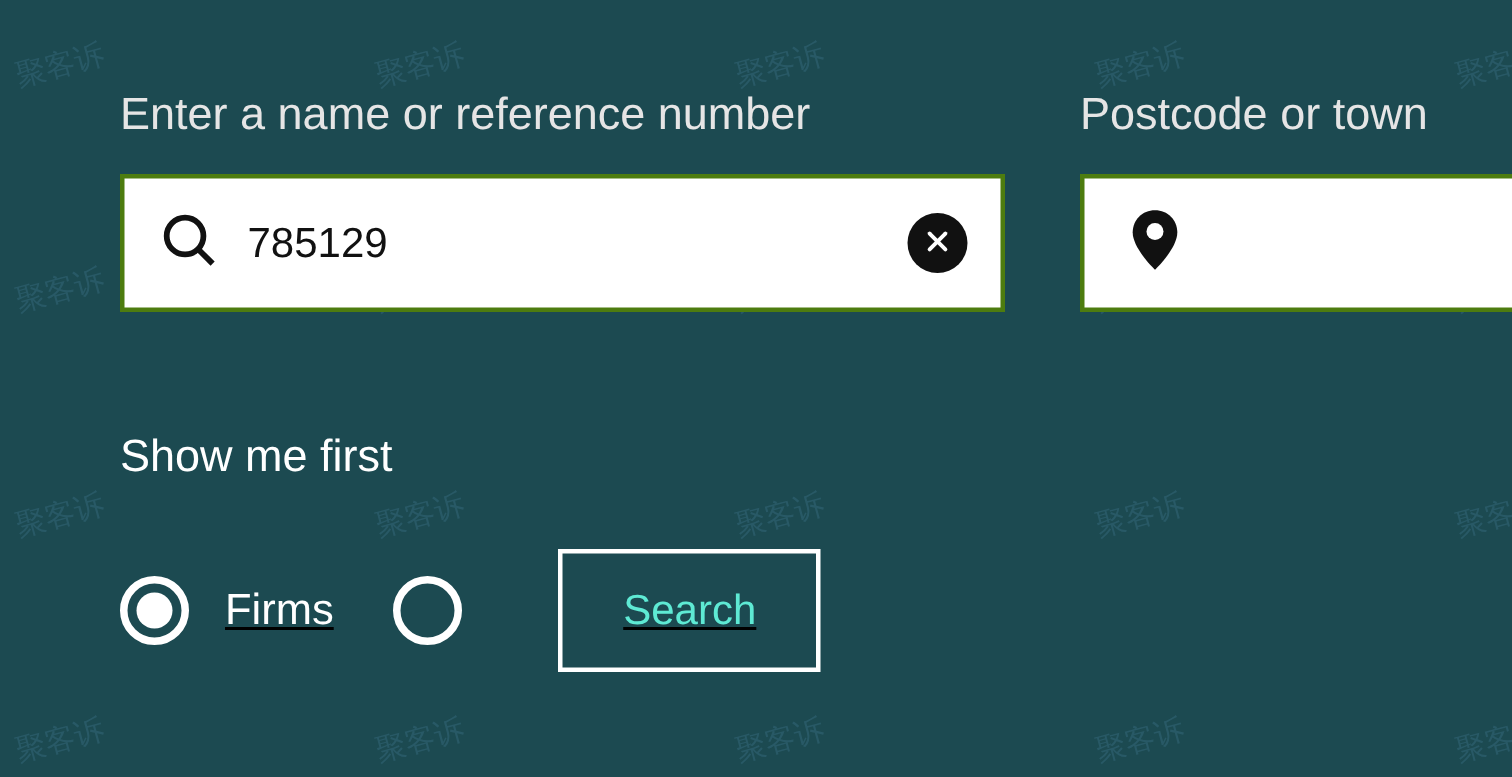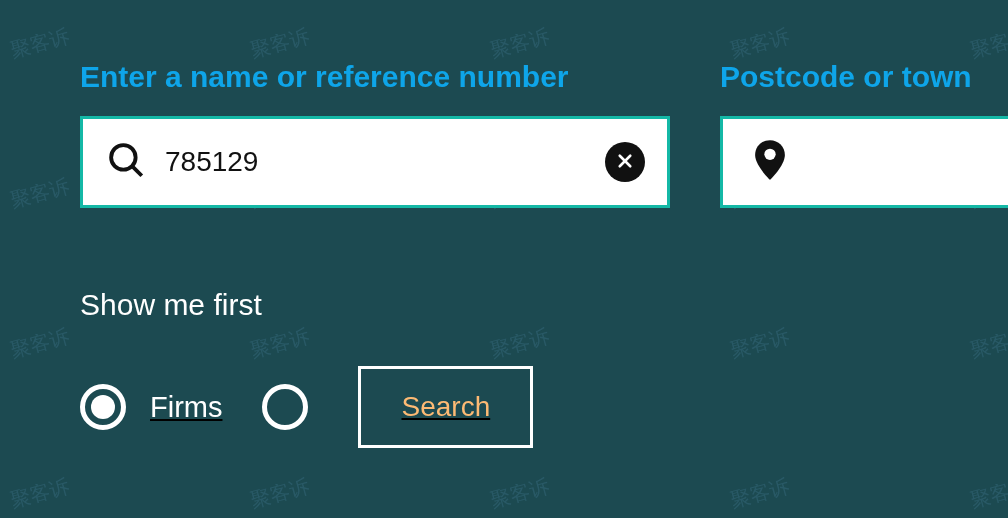--- a/index.html
+++ b/index.html
@@ -36,30 +36,30 @@
       display: flex;
       flex-direction: column;
     }
     .field-group.name-group {
       flex: 0 0 590px;
     }
     .field-group.postcode-group {
       flex: 1;
     }
     .field-label {
-      color: #0ea5e9;
+      color: #e5e5e5;
       font-size: 30px;
-      font-weight: 700;
+      font-weight: 400;
       margin-bottom: 22px;
     }
     .input-wrapper {
       display: flex;
       align-items: center;
       background: #fff;
-      border: 3px solid #14b8a6;
+      border: 3px solid #4d7c0f;
       height: 92px;
       padding: 0 22px;
     }
     .search-icon {
       flex-shrink: 0;
     }
     .text-input {
       border: none;
       outline: none;
       font-size: 28px;
@@ -123,26 +123,26 @@
       background: #fff;
       border-radius: 50%;
     }
     .radio-label {
       color: #fff;
       font-size: 29px;
     }
     .search-btn {
       border: 3px solid #fff;
       background: transparent;
-      color: #fdba74;
+      color: #5eead4;
       font-size: 28px;
       padding: 22px 40px;
       cursor: pointer;
       font-family: inherit;
-      margin-left: 10px;
+      margin-left: 24px;
     }
   </style>
 </head>
 <body>
 
 <div class="watermark" style="top:30px; left:10px;">聚客诉</div>
 <div class="watermark" style="top:30px; left:250px;">聚客诉</div>
 <div class="watermark" style="top:30px; left:490px;">聚客诉</div>
 <div class="watermark" style="top:30px; left:730px;">聚客诉</div>
 <div class="watermark" style="top:30px; left:970px;">聚客诉</div>

